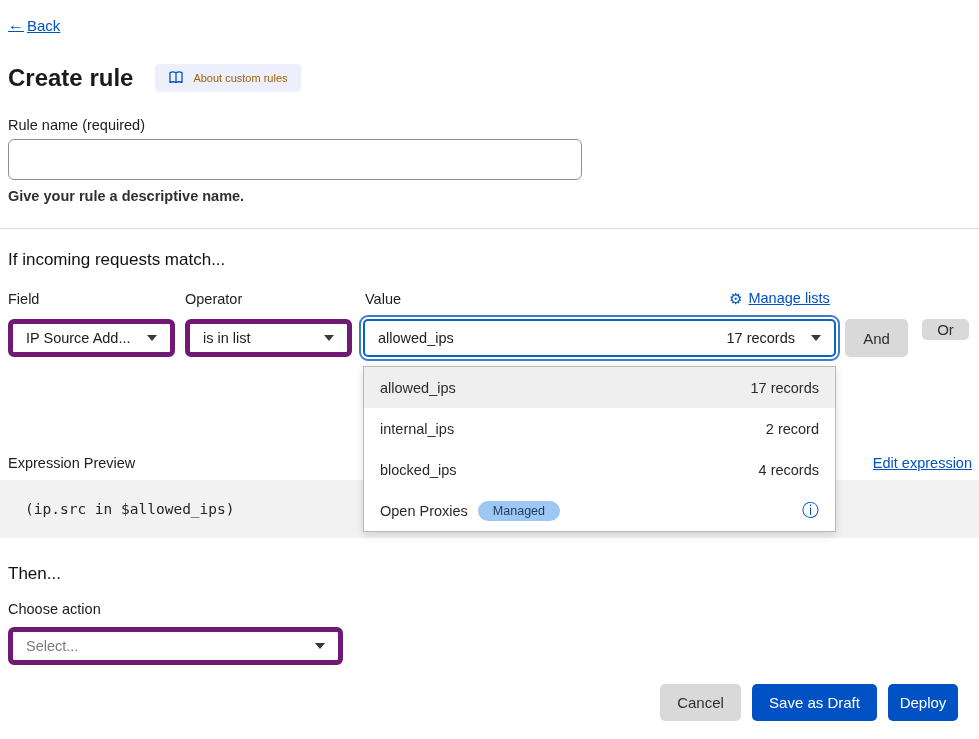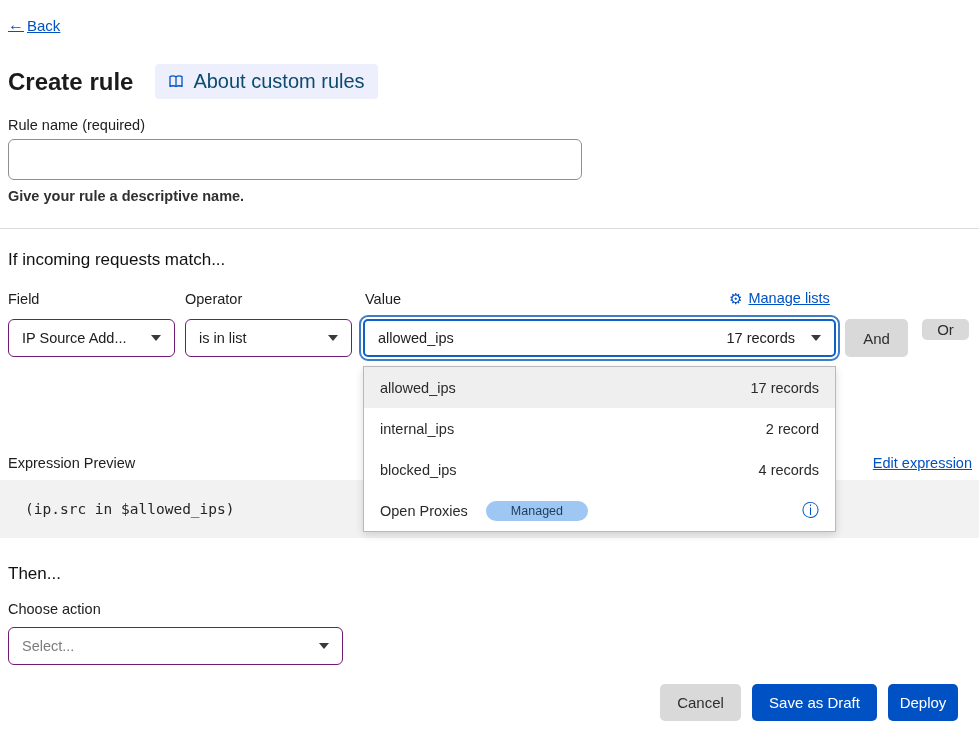--- a/index.html
+++ b/index.html
@@ -24,22 +24,22 @@
   }
   .back-arrow { font-size: 16px; }
 
   .title-row {
     position: absolute; left: 8px; top: 64px;
     display: flex; align-items: center; gap: 22px;
   }
   .page-title { font-size: 24px; font-weight: 700; color: #1b1b1b; }
   .about-badge {
     display: flex; align-items: center; gap: 9px;
-    background: #edeffc; color: #0c4a6e;
-    padding: 6px 13px; border-radius: 4px; font-size: 20px;
+    background: #edeffc; color: #a16207;
+    padding: 6px 13px; border-radius: 4px; font-size: 11px;
     text-decoration: none;
   }
   .book-icon svg { display: block; }
 
   .lbl { position: absolute; font-size: 14.5px; color: #202020; }
 
   .text-input {
     position: absolute; left: 8px; top: 139px;
     width: 574px; height: 41px;
     border: 1px solid #8f8f8f; border-radius: 6px;
@@ -48,21 +48,21 @@
     outline: none;
   }
   .help-text { position: absolute; left: 8px; top: 188px; color: #303030; font-weight: bold; }
 
   .divider { position: absolute; left: 0; top: 228px; width: 979px; height: 1px; background: #dcdcdc; }
 
   .section-heading { position: absolute; font-size: 17px; font-weight: 400; color: #111111; }
 
   .select {
     position: absolute; height: 38px;
-    background: #ffffff; border: 1px solid #701a75; border-radius: 6px;
+    background: #ffffff; border: 5px solid #701a75; border-radius: 6px;
     display: flex; align-items: center; padding: 0 13px;
     cursor: pointer;
   }
   .chev {
     width: 0; height: 0;
     border-left: 5px solid transparent;
     border-right: 5px solid transparent;
     border-top: 6px solid #3a3a3a;
     flex: none;
   }
@@ -102,23 +102,23 @@
     box-shadow: 0 3px 8px rgba(0,0,0,0.14);
     z-index: 20;
   }
   .dd-item {
     height: 41px; display: flex; align-items: center;
     padding: 0 16px; cursor: pointer; color: #2a2a2a;
   }
   .dd-item.selected { background: #efefef; }
   .dd-records { margin-left: auto; }
   .managed-badge {
-    margin-left: 18px;
+    margin-left: 10px;
     background: #9ec8f3; color: #1d3b5e;
-    border-radius: 10px; padding: 3px 25px; font-size: 12.5px;
+    border-radius: 10px; padding: 3px 15px; font-size: 12.5px;
   }
   .info-icon { margin-left: auto; color: #0051c3; font-size: 17px; line-height: 1; }
 
   .edit-link {
     position: absolute; top: 455px; right: 7px;
     color: #0051c3; text-decoration: underline;
   }
   .expr-box {
     position: absolute; left: 0; top: 480px;
     width: 979px; height: 58px; background: #f2f2f2;

